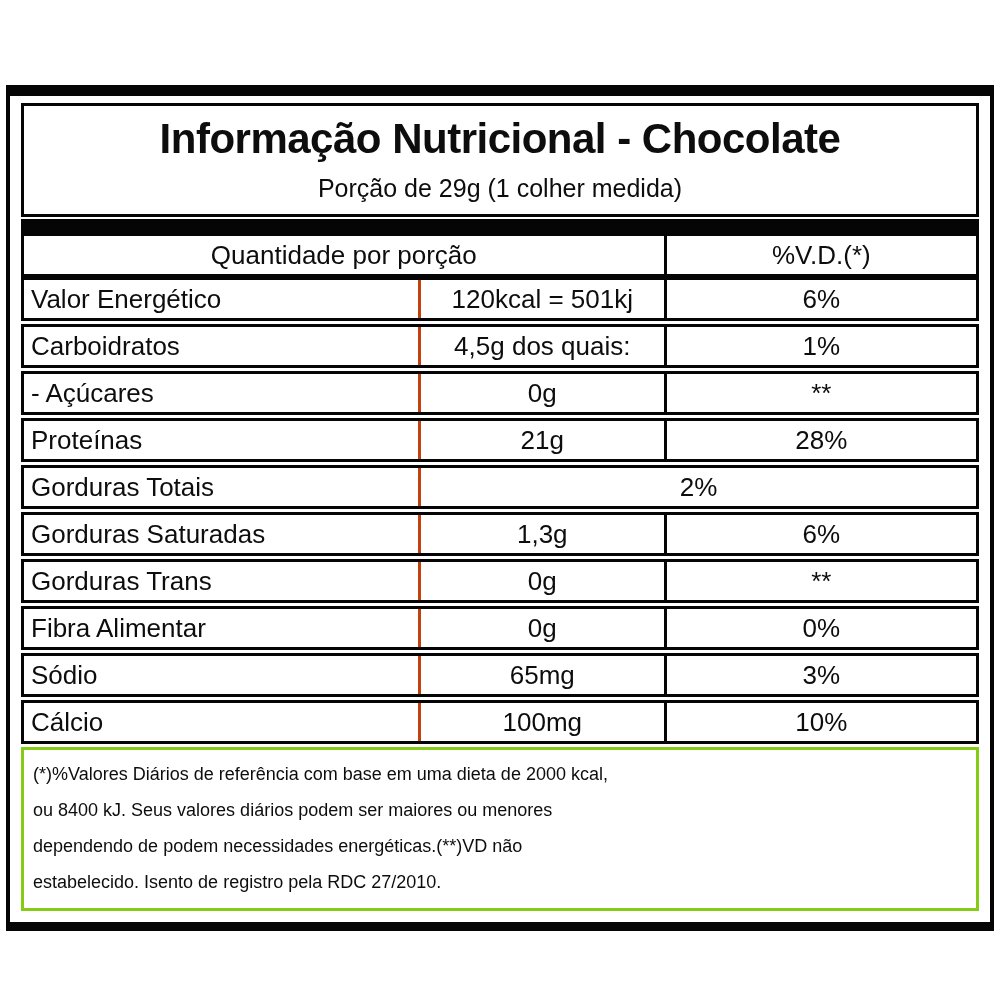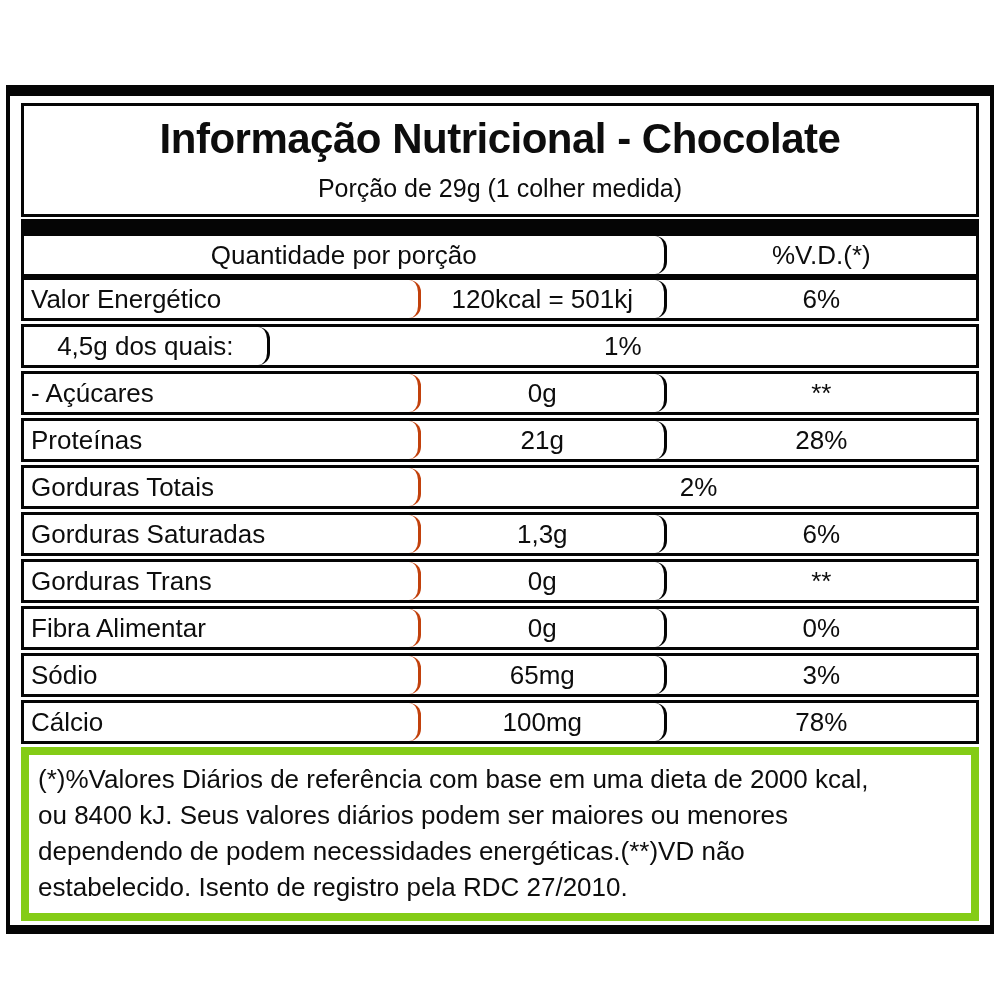--- a/index.html
+++ b/index.html
@@ -10,21 +10,21 @@
     color: #0d0d0d;
   }
   .label-frame {
     margin: 85px 6px 4px 6px;
     width: 988px;
     border-top: 11px solid #050505;
     border-bottom: 9px solid #050505;
     border-left: 4px solid #050505;
     border-right: 4px solid #050505;
     background: #ffffff;
-    padding: 7px 11px 4px 11px;
+    padding: 7px 11px 11px 11px;
   }
   .header-box {
     border: 3px solid #050505;
     text-align: center;
     padding: 9px 0 12px 0;
   }
   .title {
     font-size: 42px;
     font-weight: bold;
     letter-spacing: -0.5px;
@@ -42,21 +42,21 @@
   }
   .trow {
     display: flex;
     align-items: center;
     border: 3px solid #050505;
     height: 44px;
     font-size: 26px;
     background: #ffffff;
   }
   .trow + .trow { margin-top: 3px; }
-  .cell { height: 100%; display: flex; align-items: center; border-radius: 12px; }
+  .cell { height: 100%; display: flex; align-items: center; }
   .c1 {
     width: 41.7%;
     padding-left: 7px;
     border-right: 3px solid #c2410c;
     justify-content: flex-start;
   }
   .c2 {
     width: 25.8%;
     border-right: 3px solid #050505;
     justify-content: center;
@@ -67,24 +67,24 @@
     justify-content: center;
     text-align: center;
   }
   .head-row .span2 {
     width: 67.5%;
     border-right: 3px solid #050505;
     justify-content: center;
     text-align: center;
   }
   .footnote-box {
-    border: 8px solid #84cc16;
+    border: 3px solid #84cc16;
     margin-top: 3px;
     padding: 6px 9px 8px 9px;
-    font-size: 26px;
+    font-size: 18px;
     line-height: 36px;
   }
 </style>
 </head>
 <body>
 
 <div class="label-frame">
 
   <div class="header-box">
     <div class="title">Informação Nutricional - Chocolate</div>
@@ -99,20 +99,21 @@
       <div class="cell c3">%V.D.(*)</div>
     </div>
     <div id="rows">
   <div class="trow">
     <div class="cell c1">Valor Energético</div>
     <div class="cell c2">120kcal = 501kj</div>
     <div class="cell c3">6%</div>
   </div>
 
   <div class="trow">
+    <div class="cell c1">Carboidratos</div>
     <div class="cell c2">4,5g dos quais:</div>
     <div class="cell c3">1%</div>
   </div>
 
   <div class="trow">
     <div class="cell c1"> - Açúcares</div>
     <div class="cell c2">0g</div>
     <div class="cell c3">**</div>
   </div>
 
@@ -147,21 +148,21 @@
 
   <div class="trow">
     <div class="cell c1">Sódio</div>
     <div class="cell c2">65mg</div>
     <div class="cell c3">3%</div>
   </div>
 
   <div class="trow">
     <div class="cell c1">Cálcio</div>
     <div class="cell c2">100mg</div>
-    <div class="cell c3">78%</div>
+    <div class="cell c3">10%</div>
   </div>
 </div>
   </div>
 
   <div class="footnote-box">
     <div>(*)%Valores Diários de referência com base em uma dieta de 2000 kcal,</div>
     <div>ou 8400 kJ. Seus valores diários podem ser maiores ou menores</div>
     <div>dependendo de podem necessidades energéticas.(**)VD não</div>
     <div>estabelecido. Isento de registro pela RDC 27/2010.</div>
   </div>

